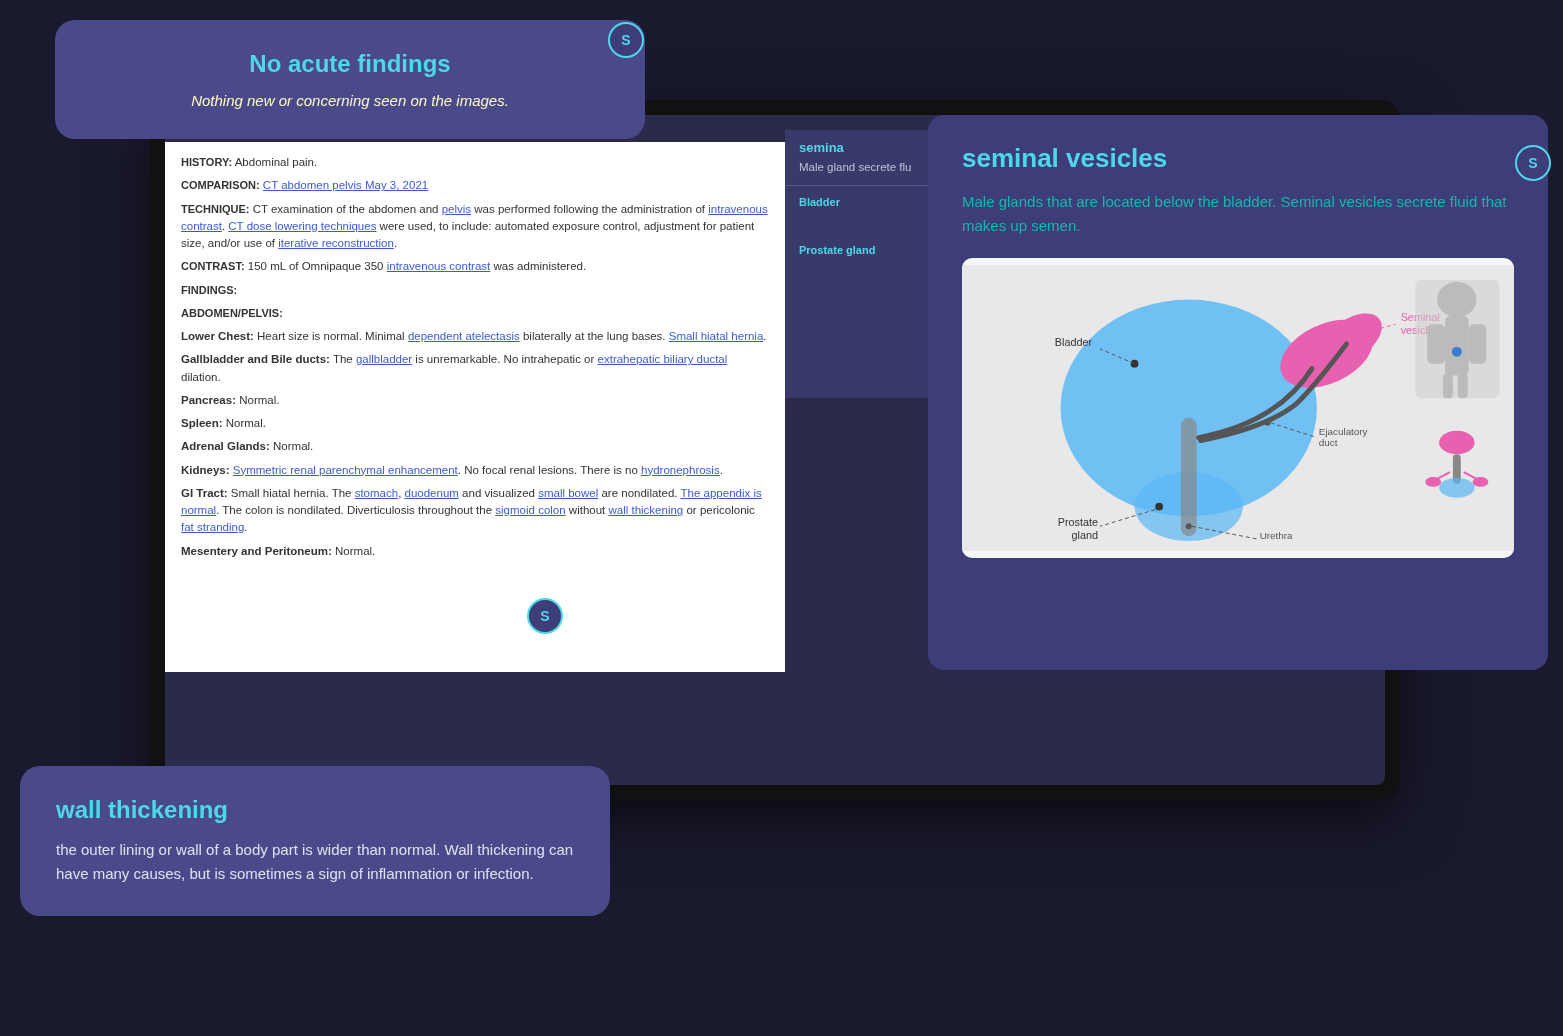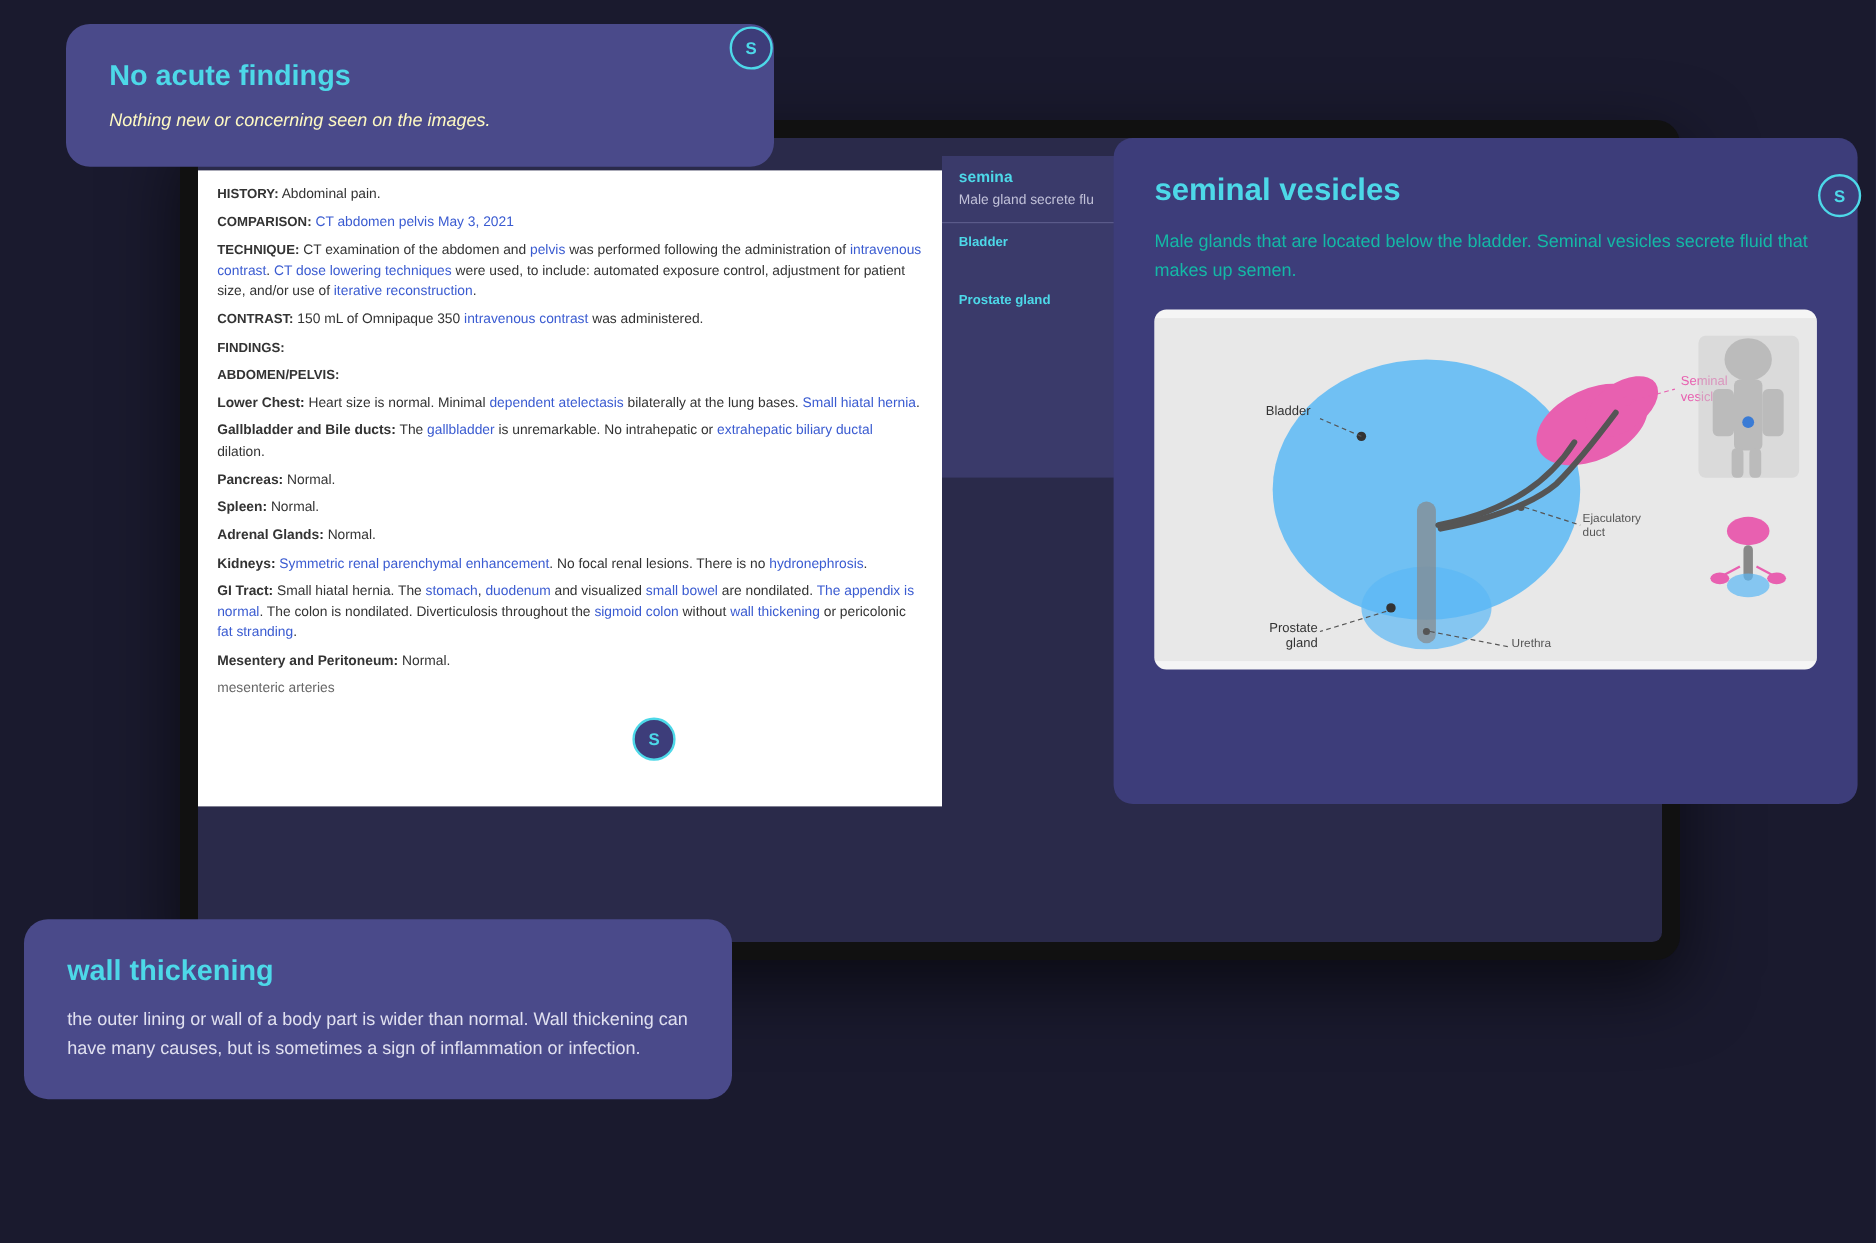--- a/index.html
+++ b/index.html
@@ -58,20 +58,21 @@
       font-weight: bold;
       font-size: 11px;
     }
 
     .report-panel .bold-label {
       font-weight: bold;
     }
 
     .link-text {
       color: #3a5bd1;
+      text-decoration: underline;
       cursor: pointer;
     }
 
     .highlighted {
       background: #ffe066;
       font-weight: bold;
     }
 
     
     .definition-panel {
@@ -113,20 +114,21 @@
     .card-no-acute {
       position: absolute;
       top: 20px;
       left: 55px;
       width: 590px;
       background: #4a4a8a;
       border-radius: 20px;
       padding: 30px 36px;
       color: white;
       z-index: 10;
+      text-align: center;
     }
 
     .card-no-acute .card-title {
       font-size: 24px;
       font-weight: 700;
       color: #4dd8e8;
       margin-bottom: 14px;
     }
 
     .card-no-acute .card-desc {
@@ -280,21 +282,20 @@
     <span> <span class="link-text">Symmetric renal parenchymal enhancement</span>. No focal renal lesions. There is no <span class="link-text">hydronephrosis</span>.</span>
   </p>
   <p>
     <span class="bold-label">GI Tract:</span>
     <span> Small hiatal hernia. The <span class="link-text">stomach</span>, <span class="link-text">duodenum</span> and visualized <span class="link-text">small bowel</span> are nondilated. <span class="link-text">The appendix is normal</span>. The colon is nondilated. Diverticulosis throughout the <span class="link-text">sigmoid colon</span> without <span class="link-text">wall thickening</span> or pericolonic <span class="link-text">fat stranding</span>.</span>
   </p>
   <p>
     <span class="bold-label">Mesentery and Peritoneum:</span>
     <span>Normal.</span>
   </p>
-  <p style="color: #666;">mesenteric arteries</p>
 </div>
 
 <div class="preview-panel">
   <div class="preview-item">
     <div class="preview-term">semina</div>
     <div class="preview-desc">Male gland secrete flu</div>
   </div>
   <div style="padding:10px 14px; color:#888; font-size:11px;">
     <div style="font-weight:bold; color:#4dd8e8; margin-bottom:4px;">Bladder</div>
   </div>

